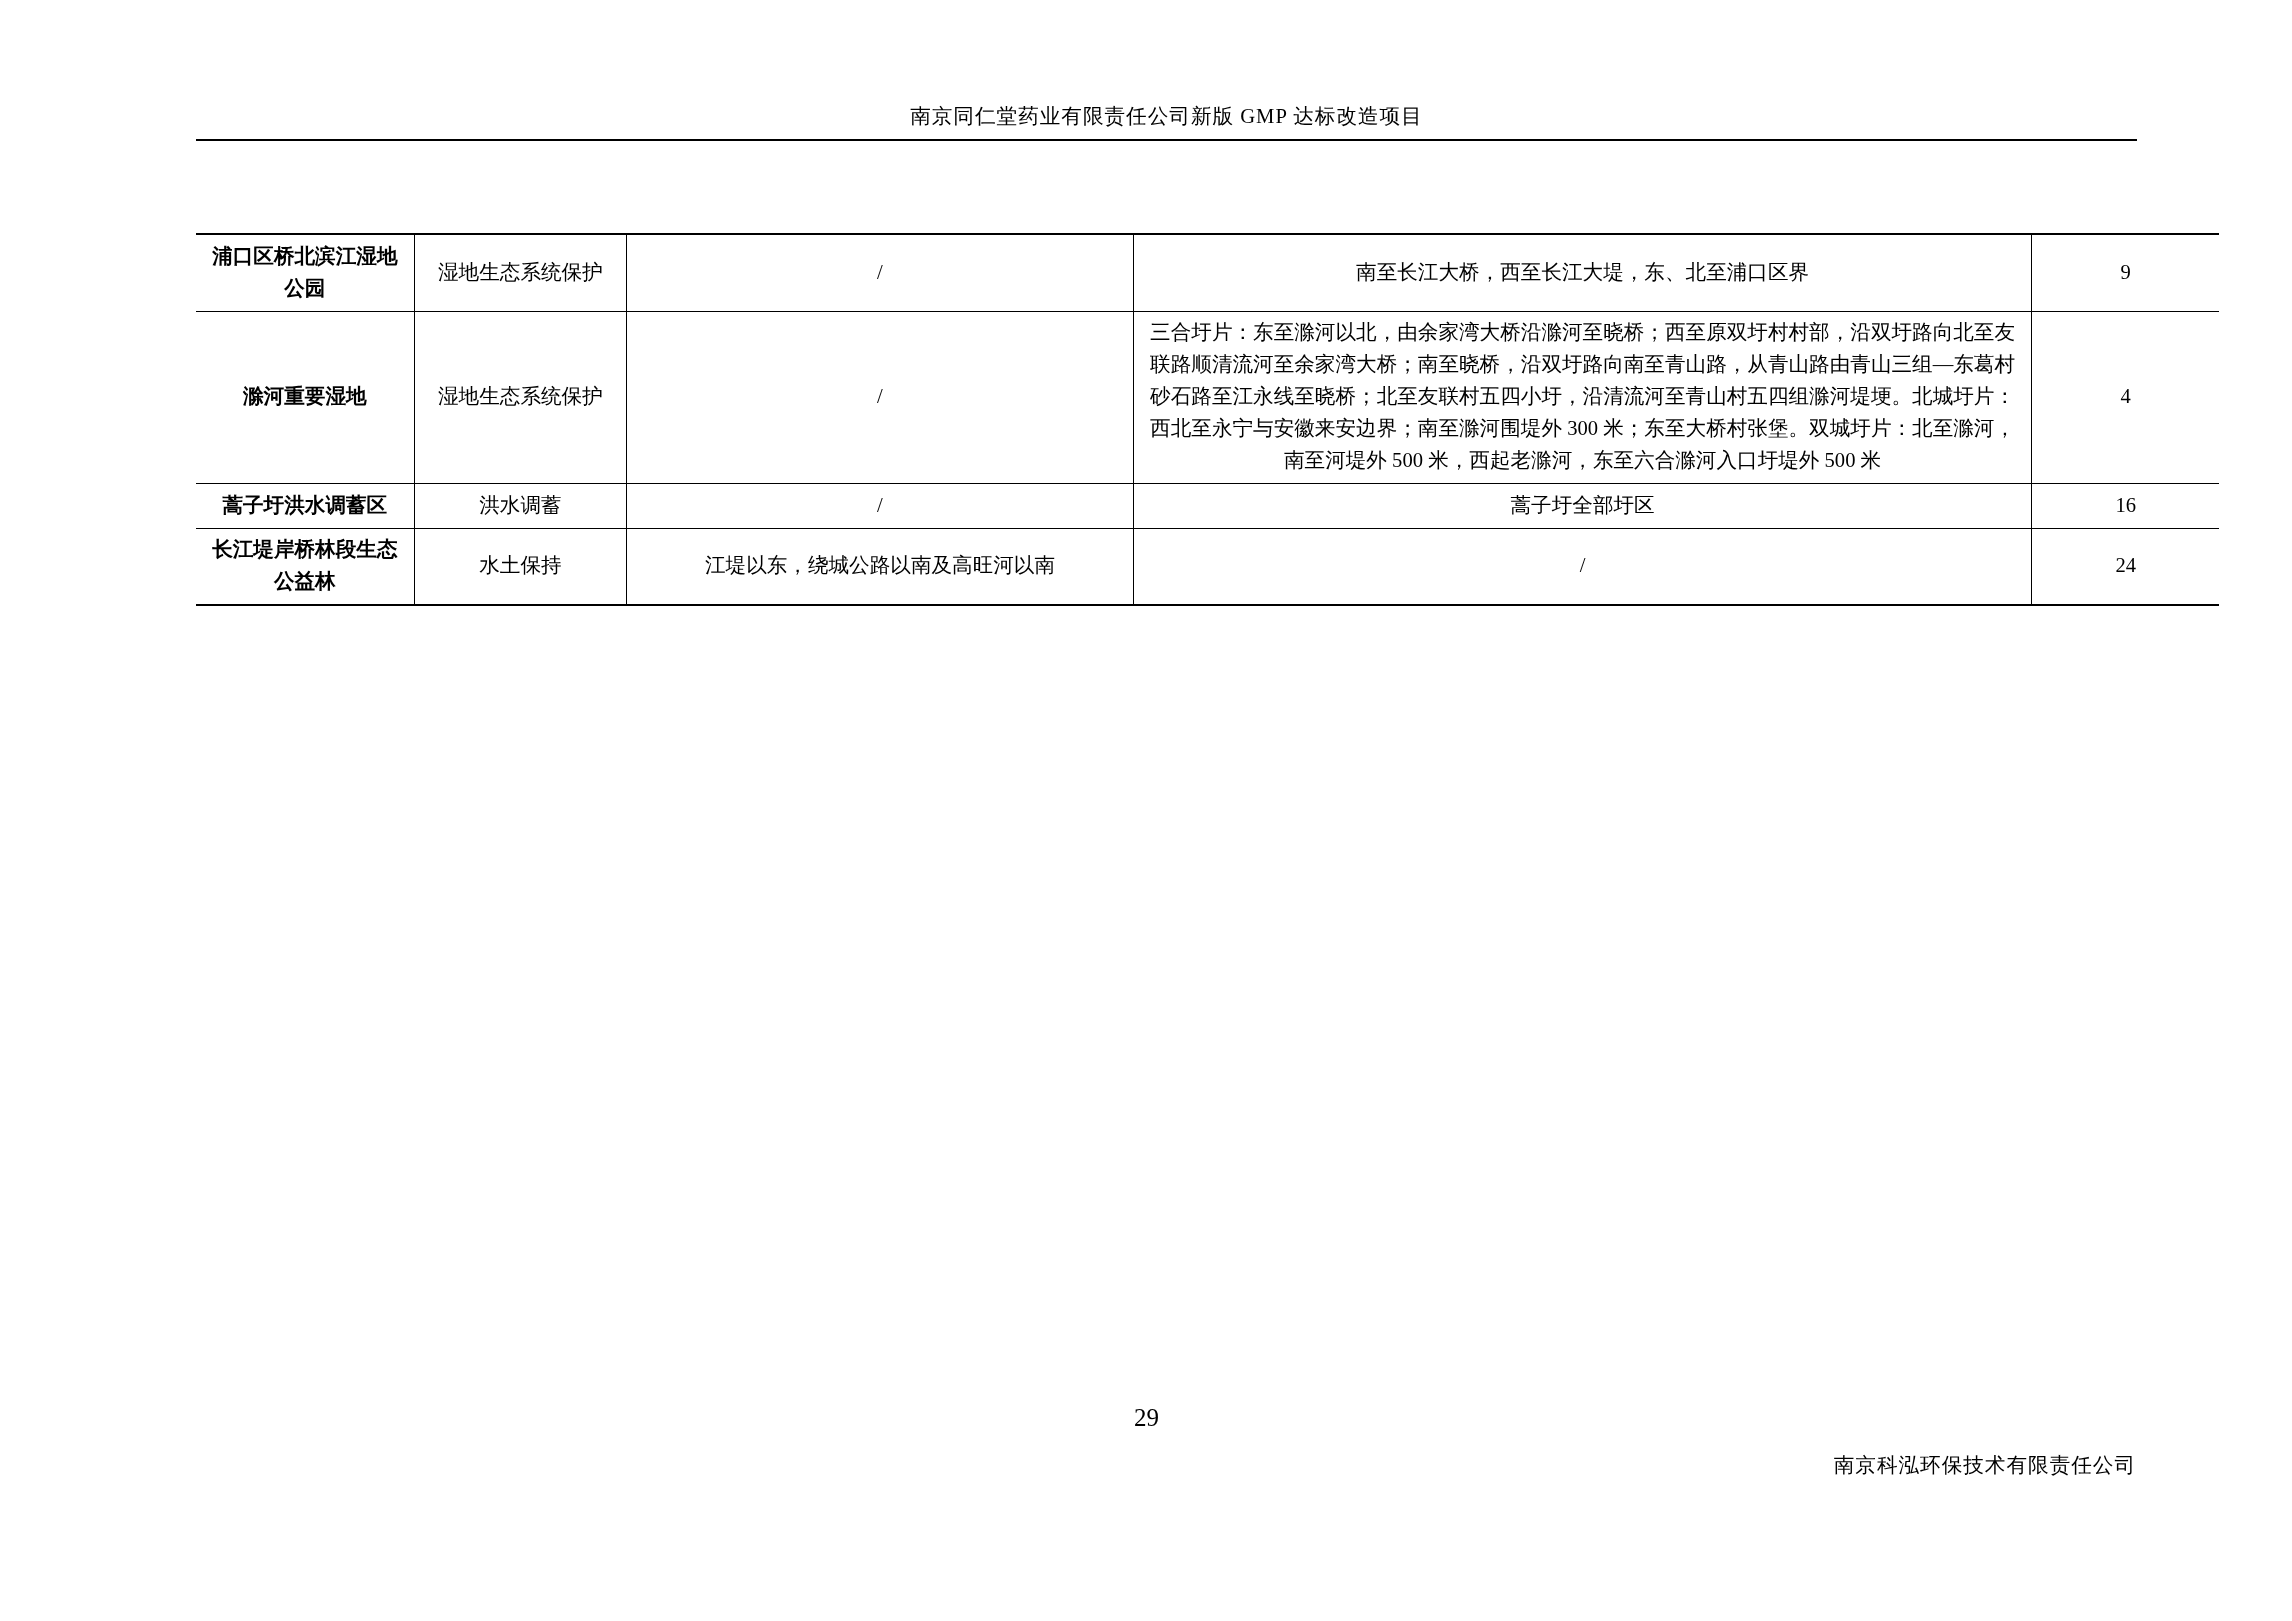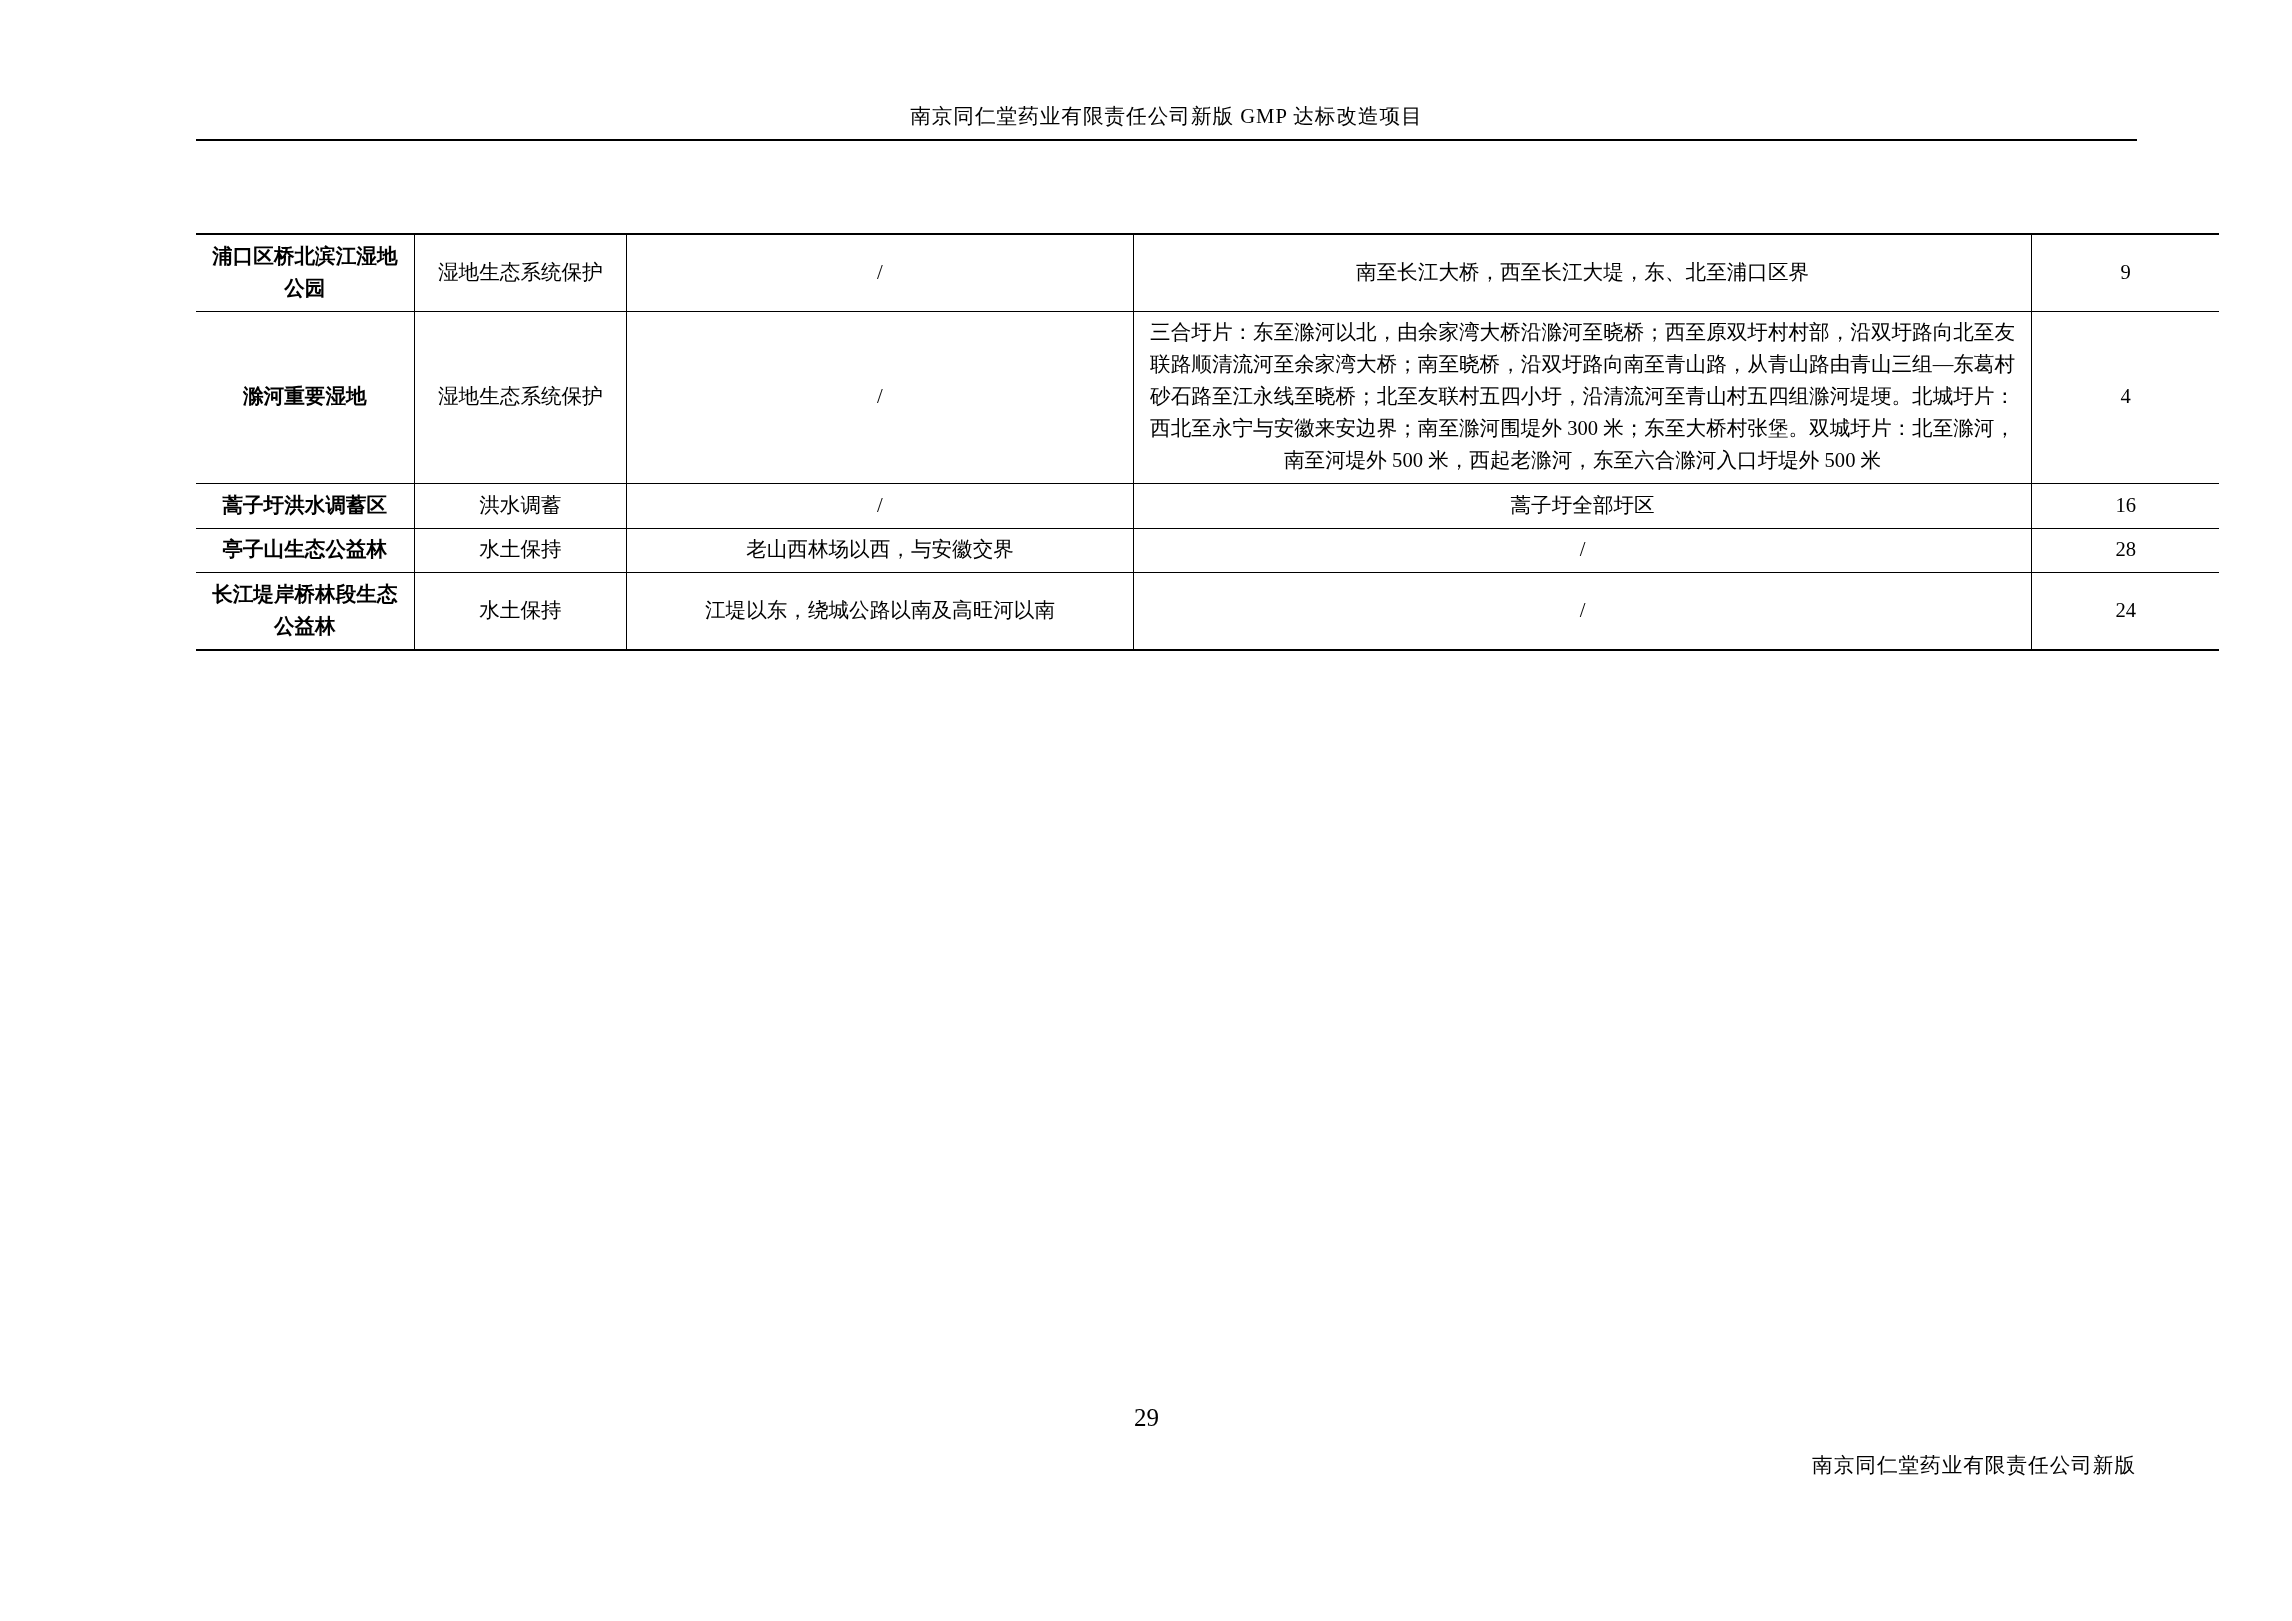--- a/index.html
+++ b/index.html
@@ -137,34 +137,27 @@
           <td class="col-count">4</td>
         </tr>
         <tr>
           <td class="col-name">蒿子圩洪水调蓄区</td>
           <td class="col-func">洪水调蓄</td>
           <td class="col-mid slash">/</td>
           <td class="col-range">蒿子圩全部圩区</td>
           <td class="col-count">16</td>
         </tr>
         <tr>
-          <td class="col-name">亭子山生态公益林</td>
-          <td class="col-func">水土保持</td>
-          <td class="col-mid">老山西林场以西，与安徽交界</td>
-          <td class="col-range slash">/</td>
-          <td class="col-count">28</td>
-        </tr>
-        <tr>
           <td class="col-name">长江堤岸桥林段生态公益林</td>
           <td class="col-func">水土保持</td>
           <td class="col-mid">江堤以东，绕城公路以南及高旺河以南</td>
           <td class="col-range slash">/</td>
           <td class="col-count">24</td>
         </tr>
       </tbody>
     </table>
   </div>
 
   <div class="page-number">29</div>
-  <div class="footer-company">南京同仁堂药业有限责任公司新版</div>
+  <div class="footer-company">南京科泓环保技术有限责任公司</div>
 
 </div>
 
 
 </body></html>

